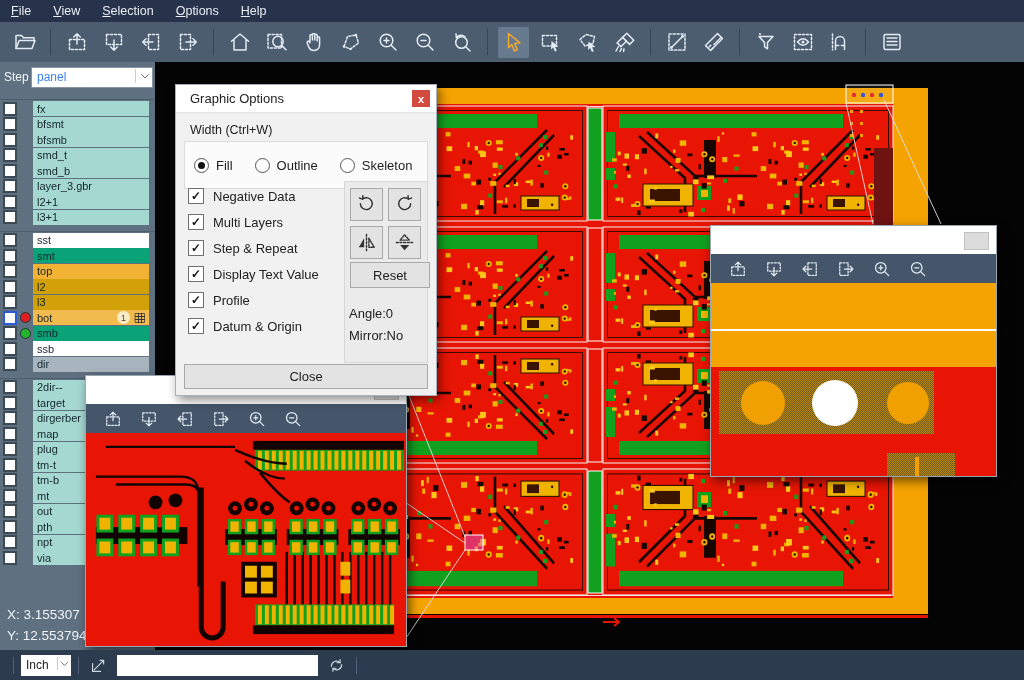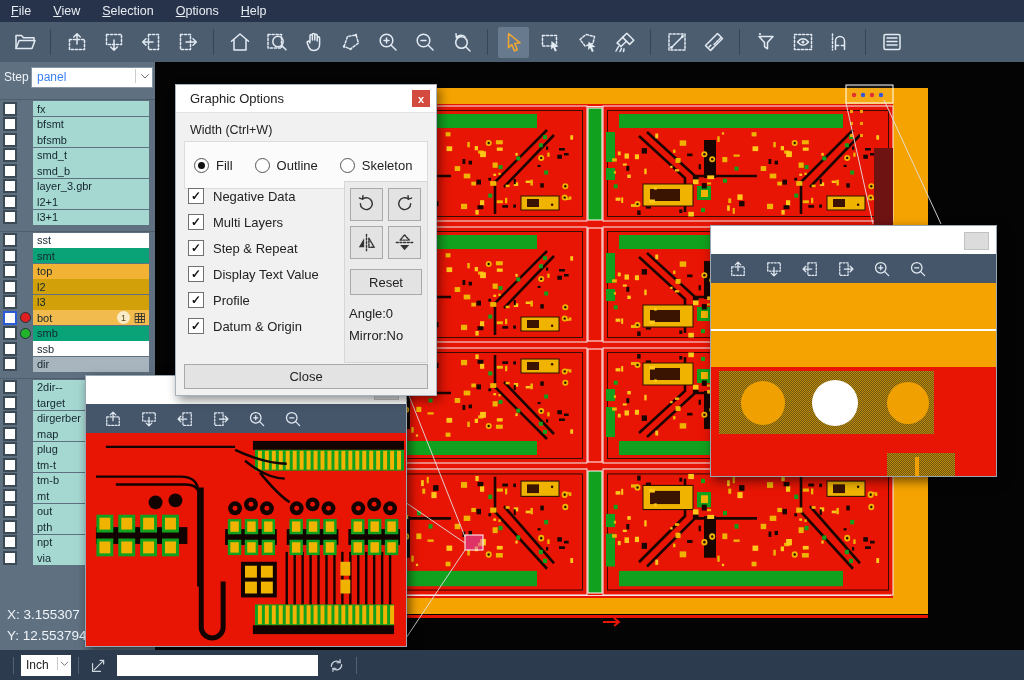--- a/index.html
+++ b/index.html
@@ -69,21 +69,21 @@
               display:flex;align-items:center;justify-content:center;}
   .radio-circ .dot{width:7px;height:7px;border-radius:50%;background:#111;}
   #dlg-checks{position:absolute;left:12px;top:98px;}
   .chk-row{height:26px;display:flex;align-items:center;}
   .chk-box{width:14px;height:14px;background:#fff;border:1px solid #707070;display:flex;align-items:center;
            justify-content:center;font-size:12px;color:#111;font-weight:bold;margin-right:9px;}
   .dlg-panel{position:absolute;left:168px;top:96px;width:84px;height:182px;background:#ebebeb;border:1px solid #d7d7d7;box-sizing:border-box;}
   .xf-btn{position:absolute;width:33px;height:33px;background:#e3e3e3;border:1px solid #a9a9a9;color:#333;
           display:flex;align-items:center;justify-content:center;box-sizing:border-box;}
   .xf-btn svg{width:23px;height:23px;}
-  #dlg-reset{position:absolute;left:5px;top:87px;width:72px;height:26px;background:#e3e3e3;border:1px solid #a9a9a9;
+  #dlg-reset{position:absolute;left:5px;top:80px;width:80px;height:26px;background:#e3e3e3;border:1px solid #a9a9a9;
              display:flex;align-items:center;justify-content:center;box-sizing:border-box;}
   .dlg-angle{position:absolute;left:4px;top:124px;}
   .dlg-mirror{position:absolute;left:4px;top:146px;}
   #dlg-close-btn{position:absolute;left:8px;top:279px;width:244px;height:25px;background:#e3e3e3;
                  border:1px solid #a9a9a9;display:flex;align-items:center;justify-content:center;box-sizing:border-box;}
   
   #statusbar{position:absolute;left:0;top:650px;width:1024px;height:30px;background:#2c3b4d;z-index:40;
              display:flex;align-items:center;padding-left:6px;box-sizing:border-box;color:#ccd6df;}
   .sb-div{width:1px;height:17px;background:#50617a;margin:0 7px;}
   .sb-select{width:50px;height:21px;background:#fff;color:#222;font-size:12px;display:flex;align-items:center;

